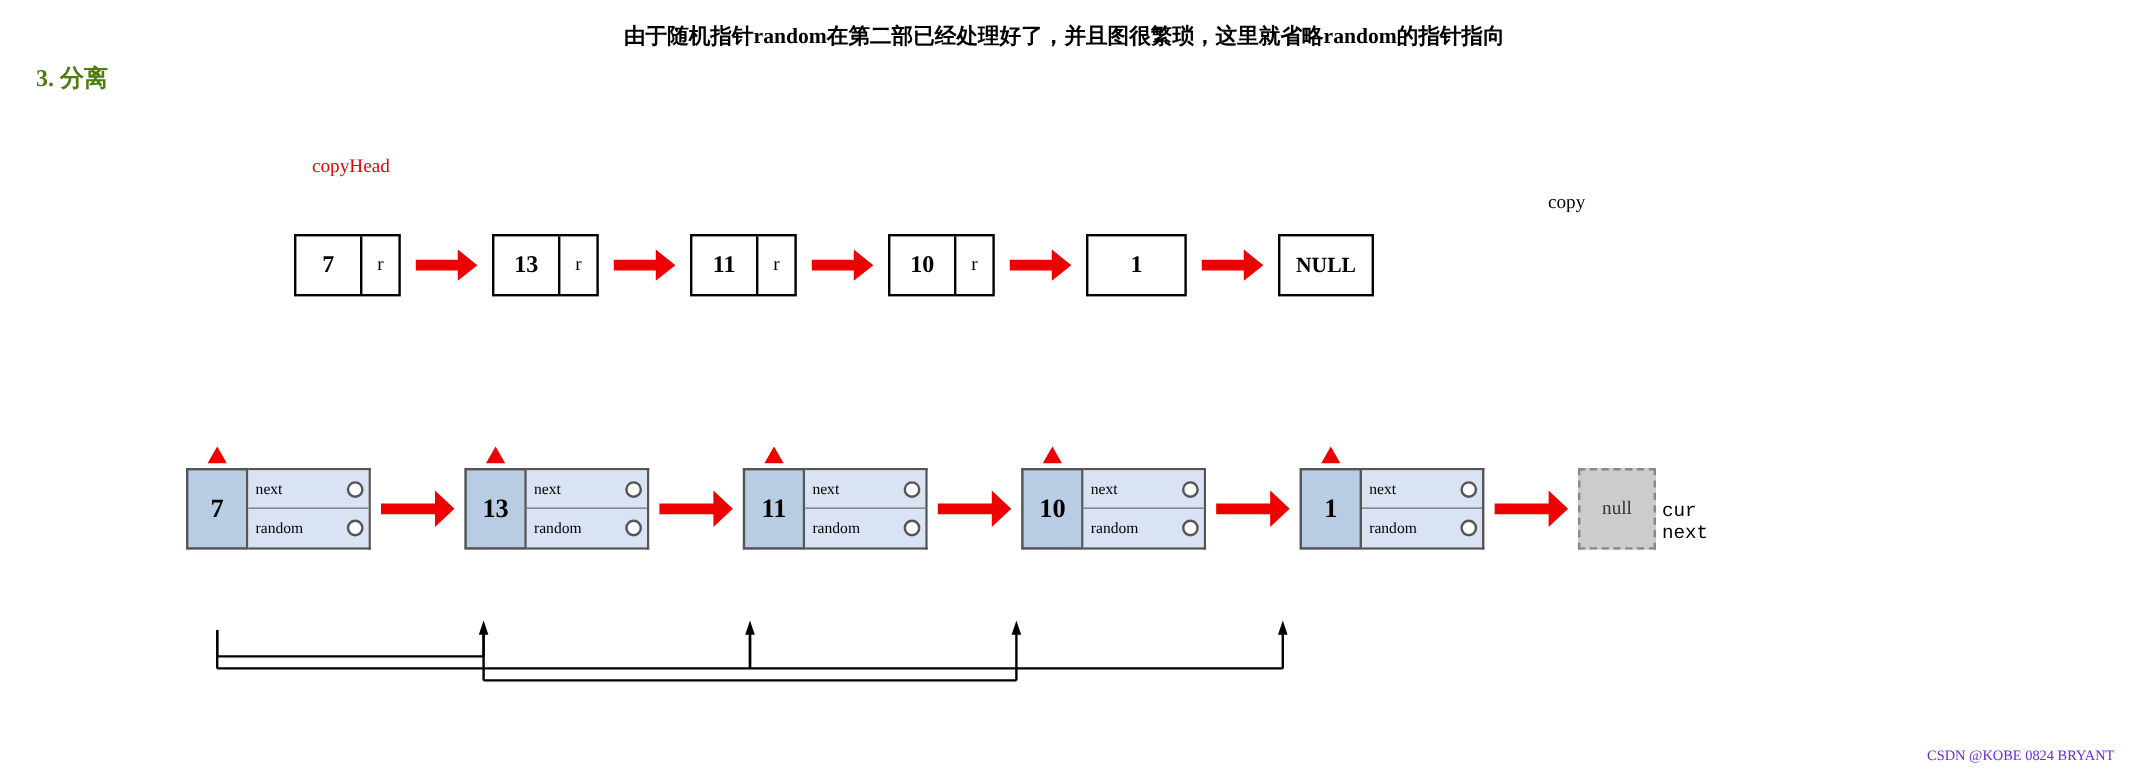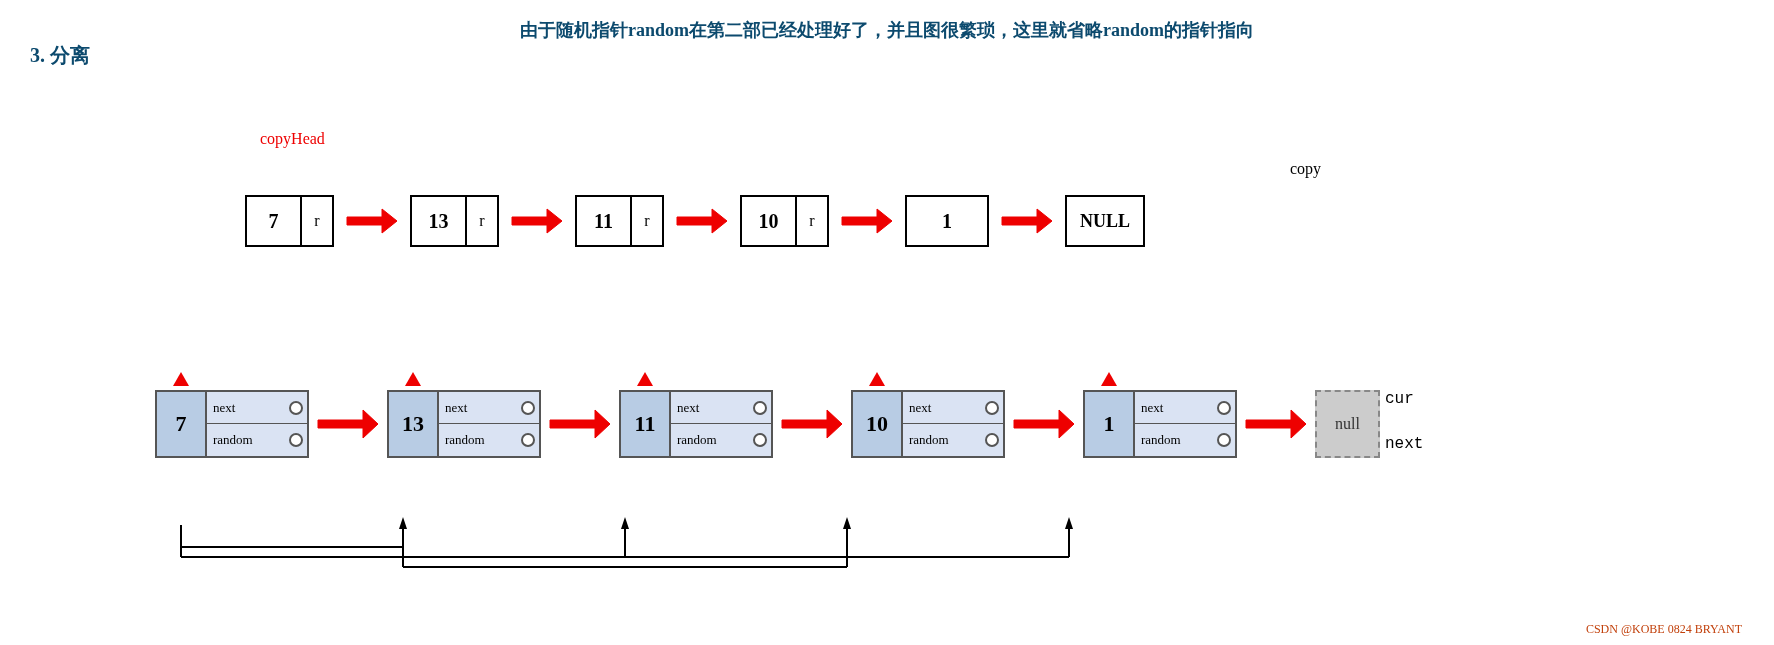--- a/index.html
+++ b/index.html
@@ -7,31 +7,32 @@
       background: #fff;
       font-family: 'SimSun', 'STSong', serif;
       width: 1774px;
       height: 645px;
       overflow: hidden;
       position: relative;
     }
 
     .top-note {
       text-align: center;
-      color: #0c4a6e;
+      color: #000000;
       font-size: 18px;
       padding-top: 18px;
       font-weight: bold;
     }
 
     .section-title {
       font-size: 20px;
       font-weight: bold;
-      color: #0c4a6e;
+      color: #4d7c0f;
       margin-left: 30px;
+      margin-top: 10px;
     }
 
     .copy-head-label {
       color: #e00;
       font-size: 16px;
       position: absolute;
       left: 260px;
       top: 130px;
       font-family: Liberation Serif, serif;
     }
@@ -187,39 +188,39 @@
       display: flex;
       align-items: center;
       justify-content: center;
       font-size: 16px;
       color: #333;
     }
 
     .cur-label {
       position: absolute;
       left: 1385px;
-      top: 390px;
+      top: 417px;
       font-size: 16px;
       font-family: 'Courier New', monospace;
     }
 
     .next-label {
       position: absolute;
       left: 1385px;
       top: 435px;
       font-size: 16px;
       font-family: 'Courier New', monospace;
     }
 
     .watermark {
       position: absolute;
       bottom: 8px;
-      right: 32px;
+      right: 12px;
       font-size: 12px;
-      color: #c2410c;
+      color: #6d28d9;
     }
 
     
     .up-arrow {
       position: absolute;
       top: -16px;
       left: 50%;
       transform: translateX(-50%);
       width: 0;
       height: 0;

